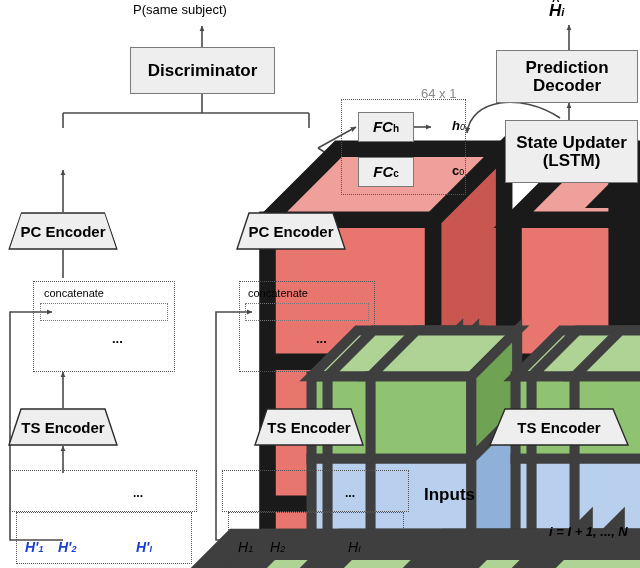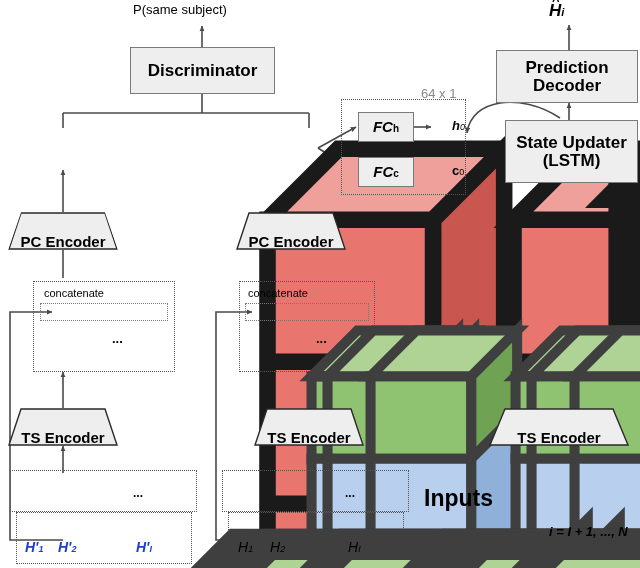--- a/index.html
+++ b/index.html
@@ -4,21 +4,21 @@
 <style>
   html,body{margin:0;padding:0;background:#ffffff;}
   body{width:640px;height:568px;position:relative;overflow:hidden;
        font-family:"Liberation Sans","DejaVu Sans",sans-serif;}
   #stage{position:absolute;left:0;top:0;width:640px;height:568px;}
   svg{position:absolute;left:0;top:0;width:640px;height:568px;overflow:visible;}
   .lbl{position:absolute;white-space:nowrap;}
   .box{position:absolute;background:#eeeeee;border:1px solid #7a7a7a;
        box-sizing:border-box;display:flex;align-items:center;justify-content:center;
        text-align:center;font-weight:bold;color:#000;line-height:1.05;}
-  .trap{position:absolute;background:#eeeeee;display:flex;align-items:flex-end;
+  .trap{position:absolute;background:#eeeeee;display:flex;align-items:center;
         justify-content:center;font-weight:bold;color:#000;}
   .dotbox{position:absolute;border:1px dotted #555;box-sizing:border-box;}
   .dotbox2{position:absolute;border:1px dotted #777;box-sizing:border-box;}
   .topttl{font-size:13px;color:#000;}
   .small-gray{font-size:13px;color:#888;}
   .bluetxt{color:#1a3fd0;}
   .blk{color:#000;}
 </style>
 </head>
 <body>
@@ -511,21 +511,21 @@
   <div class="lbl blk" style="left:238px;top:539px;font-size:14px;font-style:italic;">
     <span>H</span><span style="font-size:9px;">1</span>
   </div>
   <div class="lbl blk" style="left:270px;top:539px;font-size:14px;font-style:italic;">
     <span>H</span><span style="font-size:9px;">2</span>
   </div>
   <div class="lbl blk" style="left:348px;top:539px;font-size:14px;font-style:italic;">
     <span>H</span><span style="font-size:9px;">I</span>
   </div>
 
-  <div class="lbl" style="left:424px;top:485px;font-size:23px;font-weight:bold;color:#000;">Inputs</div>
+  <div class="lbl" style="left:424px;top:485px;font-size:17px;font-weight:bold;color:#000;">Inputs</div>
 
   <div style="position:absolute;left:540px;top:478px;">
     <svg width="56" height="36" viewBox="0 0 56 36" style="position:static;display:block;">
       <g stroke="#3f3f3f" stroke-width="1.1">
         <polygon points="2,9 46,9 46,33 2,33" fill="#c5dcf4"></polygon>
         <polygon points="2,9 9,2 53,2 46,9" fill="#dce9f8"></polygon>
         <polygon points="46,9 53,2 53,26 46,33" fill="#9ec0e2"></polygon>
         <line x1="13" y1="9" x2="20" y2="2"></line>
           <line x1="24" y1="9" x2="31" y2="2"></line>
         <line x1="35" y1="9" x2="42" y2="2"></line>

